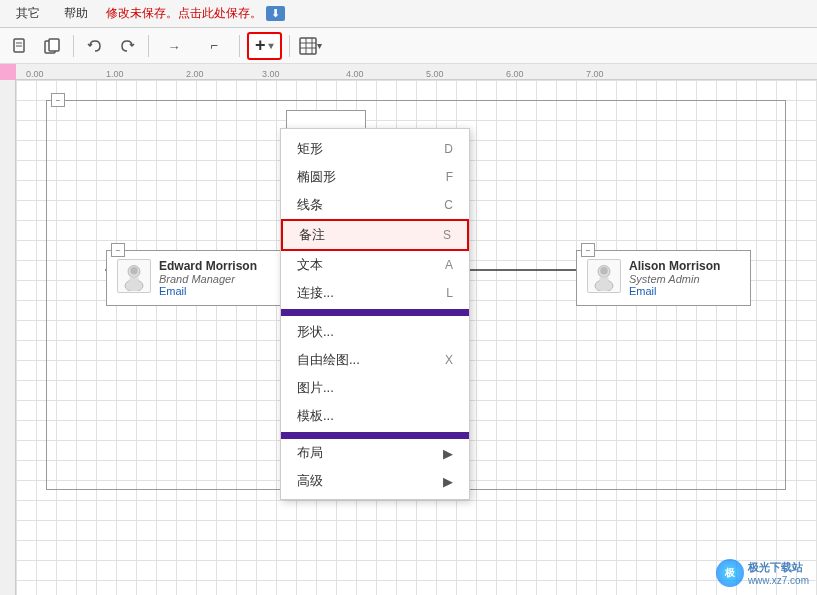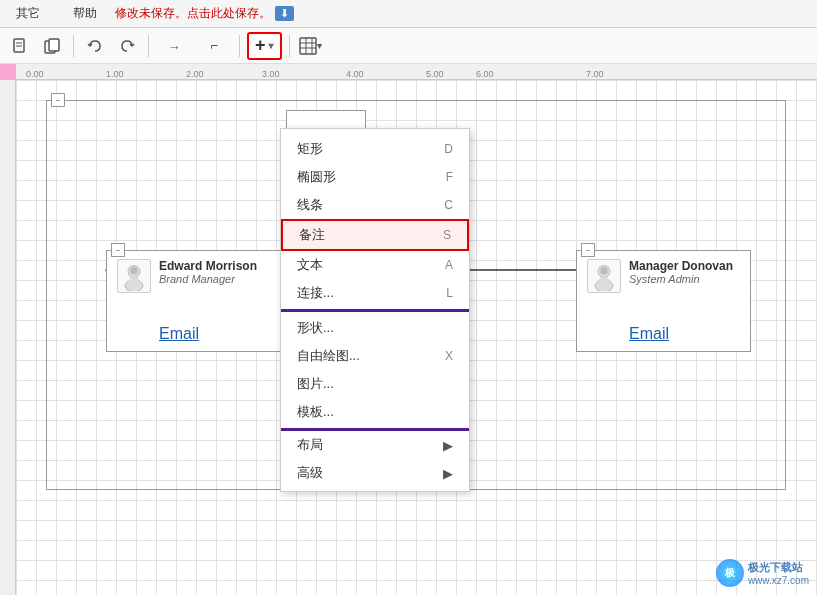--- a/index.html
+++ b/index.html
@@ -12,21 +12,21 @@
       border-bottom: 1px solid #ccc;
       display: flex;
       align-items: center;
       padding: 0 8px;
       gap: 10px;
       font-size: 12px;
       color: #333;
     }
     #top-bar .menu-items {
       display: flex;
-      gap: 17px;
+      gap: 8px;
       text-align: center;
     }
     .menu-item {
       padding: 3px 8px;
       cursor: pointer;
       color: #333;
     }
     .save-notice {
       color: #c00;
       font-size: 12px;
@@ -175,21 +175,21 @@
       border-radius: 2px;
       overflow: hidden;
       flex-shrink: 0;
       display: flex; align-items: center; justify-content: center;
       background: #f9f9f9;
     }
     .avatar svg { width: 30px; height: 30px; }
     .card-info { display: flex; flex-direction: column; }
     .card-name { font-weight: bold; font-size: 12px; color: #333; }
     .card-role { font-size: 11px; color: #666; font-style: italic; }
-    .card-link { font-size: 16px; color: #1a5fb4; text-decoration: underline; cursor: pointer; margin-top: 40px; }
+    .card-link { font-size: 11px; color: #1a5fb4; cursor: pointer; }
 
     
     .top-box {
       position: absolute;
       top: 10px; left: 270px;
       width: 80px; height: 60px;
       border: 1px solid #999;
       background: white;
     }
 
@@ -206,21 +206,21 @@
       position: absolute;
       top: 64px;
       left: 280px;
       width: 190px;
       background: white;
       border: 1px solid #ccc;
       box-shadow: 2px 2px 8px rgba(0,0,0,0.2);
       z-index: 100;
       padding: 4px 0;
     }
-    .menu-section { border-bottom: 3px solid #4c1d95; padding: 2px 0; }
+    .menu-section { border-bottom: 7px solid #4c1d95; padding: 2px 0; }
     .dropdown-item {
       display: flex;
       align-items: center;
       justify-content: space-between;
       padding: 5px 16px;
       cursor: pointer;
       font-size: 13px;
       color: #333;
     }
     .dropdown-item.highlighted-red {
@@ -322,21 +322,21 @@
 
 <div id="canvas-area">
 
   <div id="ruler-top">
     <div class="ruler-top-mark" style="left:10px;">0.00</div>
     <div class="ruler-top-mark" style="left:90px;">1.00</div>
     <div class="ruler-top-mark" style="left:170px;">2.00</div>
     <div class="ruler-top-mark" style="left:246px;">3.00</div>
     <div class="ruler-top-mark" style="left:330px;">4.00</div>
     <div class="ruler-top-mark" style="left:410px;">5.00</div>
-    <div class="ruler-top-mark" style="left:460px;">6.00</div>
+    <div class="ruler-top-mark" style="left:490px;">6.00</div>
     <div class="ruler-top-mark" style="left:570px;">7.00</div>
   </div>
 
   <div id="ruler-left"></div>
 
   <div id="canvas">
 
     <svg class="connector-svg">
 
       <line x1="310" y1="86" x2="310" y2="190" stroke="#333" stroke-width="1.5"></line>
@@ -379,21 +379,21 @@
       <div class="card-icon">−</div>
       <div class="avatar">
         <svg viewBox="0 0 40 40" xmlns="http://www.w3.org/2000/svg">
           <circle cx="20" cy="14" r="8" fill="#ddd" stroke="#aaa" stroke-width="1"></circle>
           <circle cx="20" cy="13" r="5" fill="#bbb"></circle>
           <ellipse cx="20" cy="33" rx="12" ry="8" fill="#ddd" stroke="#aaa" stroke-width="1"></ellipse>
           <rect x="14" y="22" width="12" height="8" fill="#ddd"></rect>
         </svg>
       </div>
       <div class="card-info">
-        <span class="card-name">Manager Donovan</span>
+        <span class="card-name">Alison Morrison</span>
         <span class="card-role">System Admin</span>
         <span class="card-link">Email</span>
       </div>
     </div>
 
     <div style="position:absolute; top:318px; left:270px; width:80px; height:60px; border:1px solid #999; background:white;"></div>
 
     <div style="position:absolute; top:290px; left:420px; width:12px; height:12px; background: #ffaaaa; opacity:0.6; border-radius:1px;"></div>
   </div>
 

